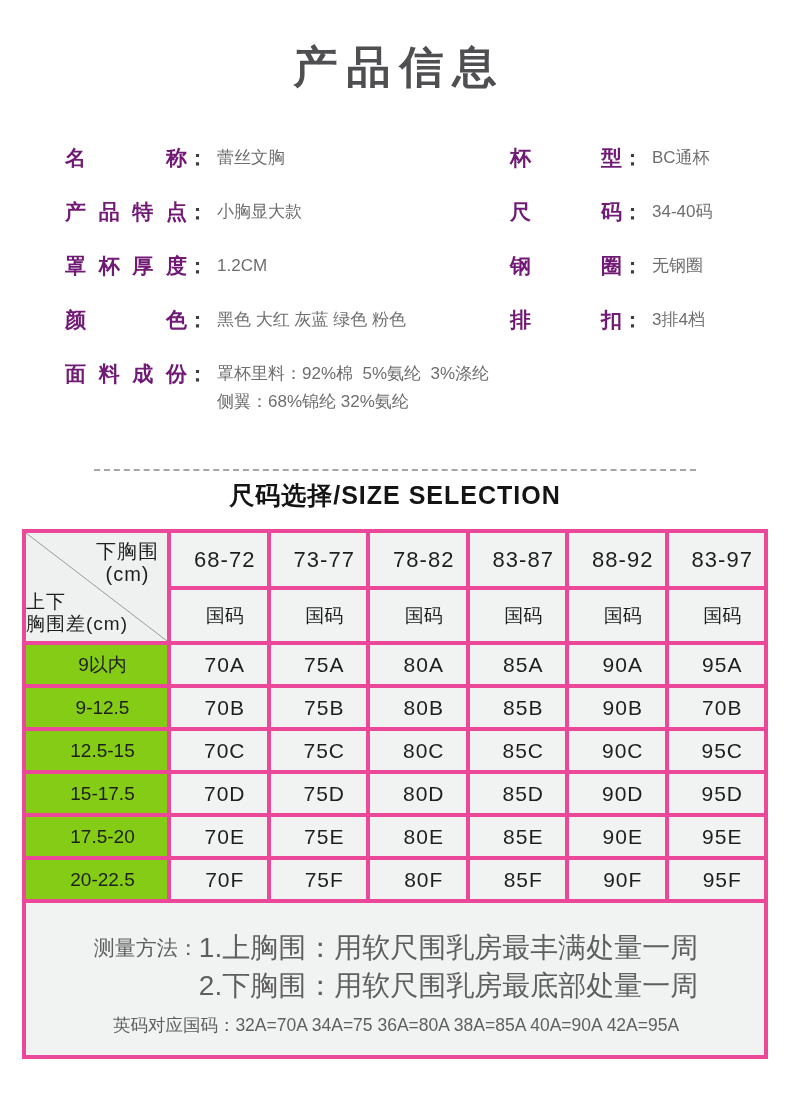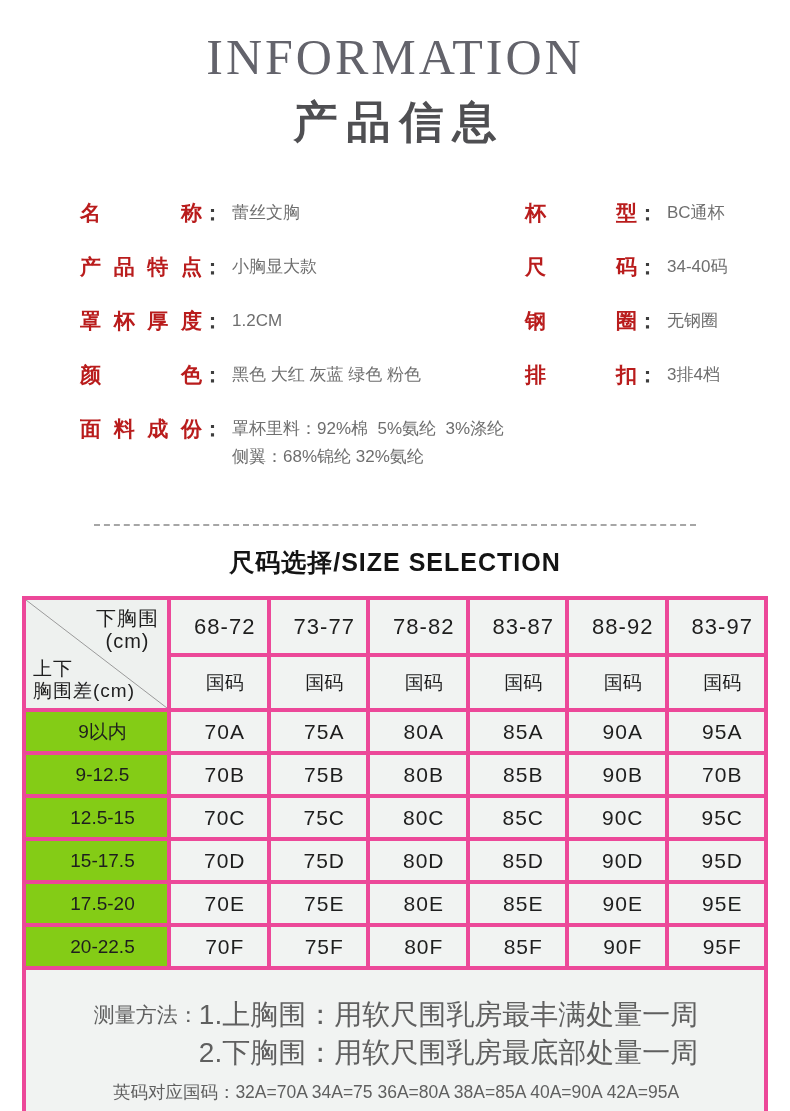--- a/index.html
+++ b/index.html
@@ -19,40 +19,40 @@
   .hdr-zh {
     font-size:44px; font-weight:700; color:#4f4f52;
     letter-spacing:9px; margin-top:8px; text-indent:9px;
   }
   
   .specs { display:flex; padding:0 0 0 65px; margin-top:47px; }
   .specs-left  { width:445px; }
   .specs-right { width:280px; }
   .spec-row { display:flex; align-items:flex-start; margin-bottom:26px; }
   .spec-label {
-    font-size:21px; font-weight:700; color:#b91c1c;
+    font-size:21px; font-weight:700; color:#701a75;
     display:inline-block; text-align:justify; text-align-last:justify;
-    line-height:28px; white-space:normal;margin-left:15px;
+    line-height:28px; white-space:normal;
   }
   .specs-left  .spec-label { width:122px; }
   .specs-right .spec-label { width:112px; }
   .spec-colon { font-size:21px; font-weight:700; color:#3d3d3d; line-height:28px; }
   .spec-value {
     font-size:17px; color:#6e6e6e; line-height:28px;
     margin-left:9px; white-space:pre-wrap;
   }
   .spec-value .v-line2 { display:block; }
   
   .divider {
     width:602px; margin:27px auto 0;
     border-top:2px dashed #a6a6a6; height:0;
   }
   
   .size-title {
-    text-align:center; margin-top:20px;
+    text-align:center; margin-top:8px;
     font-size:25px; font-weight:600; color:#141414; letter-spacing:1px;
   }
   table.size-table {
     width:746px; margin:17px auto 0;
     border-collapse:collapse; table-layout:fixed;
     border:2px solid #7c7c7c;
     background:#f1f3f2;
   }
   table.size-table td {
     border:4px solid #ec4899;
@@ -62,21 +62,21 @@
   }
   td.corner-cell {
     position:relative; background:#eef1ef; height:112px; padding:0;
   }
   .corner-svg { position:absolute; inset:0; width:100%; height:100%; }
   .corner-top {
     position:absolute; top:7px; right:8px; text-align:center;
     font-size:20px; line-height:23px; color:#1e1e1e;
   }
   .corner-bottom {
-    position:absolute; bottom:6px; left:7px; text-align:left;
+    position:absolute; bottom:6px; left:0; text-align:left;
     font-size:19px; line-height:22px; color:#1e1e1e;
   }
   tr.band-row td { height:57px; font-size:22px; letter-spacing:1px; }
   tr.code-row td { height:55px; font-size:19px; }
   tr.data-row td { height:43px; font-size:21px; letter-spacing:1px; }
   tr.data-row td.row-label { background:#84cc16; font-size:19px; letter-spacing:0; }
   td.notes-cell { padding:26px 10px 18px; }
   .measure { text-align:center; color:#5f5f5f; }
   .measure-inner { display:inline-flex; text-align:left; }
   .measure-label { font-size:21px; line-height:38px; color:#5f5f5f; }
@@ -84,21 +84,20 @@
   .measure-lines span { display:block; }
   .uk-note {
     text-align:center; font-size:17.5px; color:#5f5f5f;
     margin-top:8px; white-space:pre-wrap;
   }
 </style>
 </head>
 <body>
 
 <div class="hdr">
-  <div class="hdr-en">INFORMATION</div>
   <div class="hdr-zh">产品信息</div>
 </div>
 
 <div class="specs">
   <div class="specs-left">
 
     <div class="spec-row">
       <span class="spec-label">名称</span>
         <span class="spec-colon">：</span>
       <span class="spec-value">蕾丝文胸</span>

